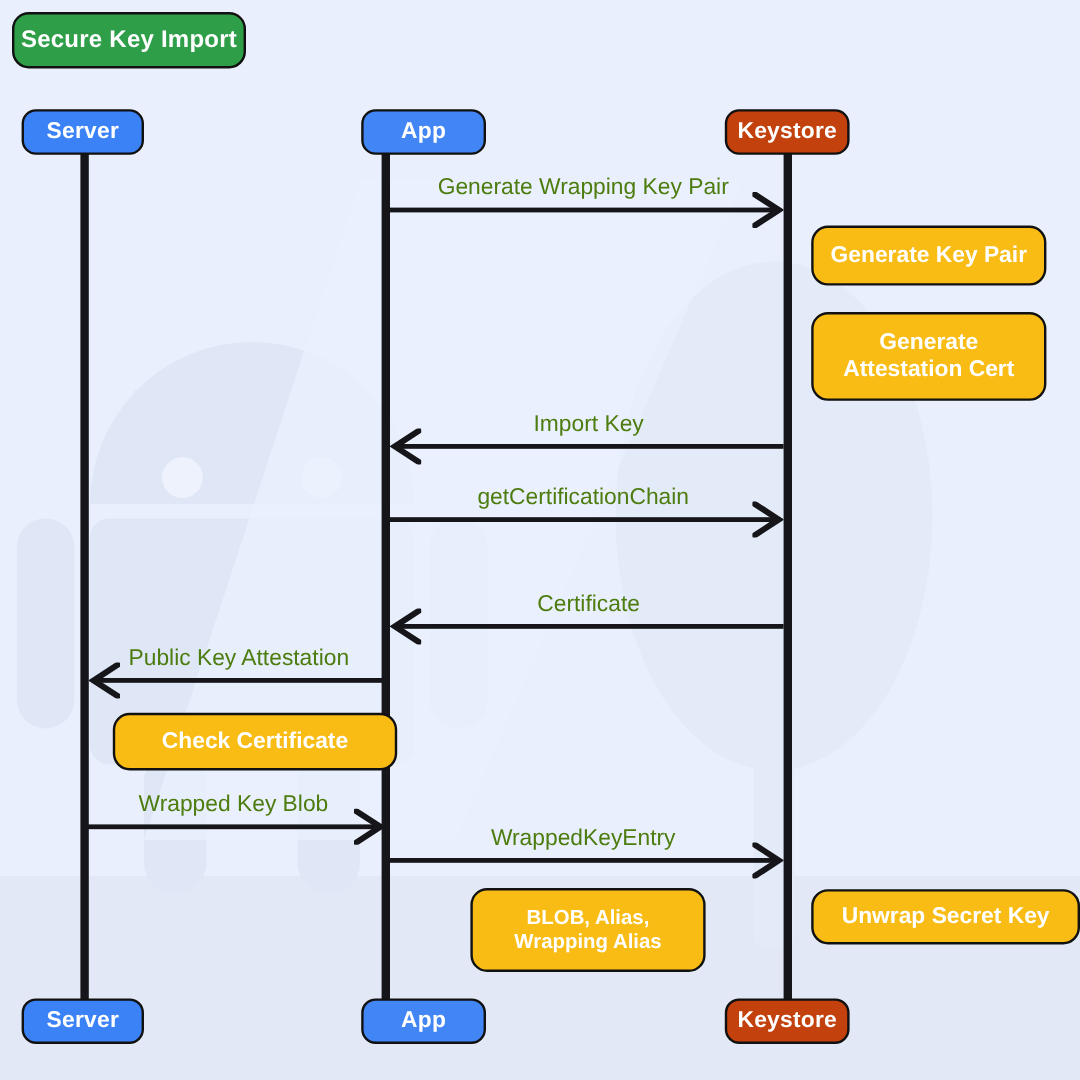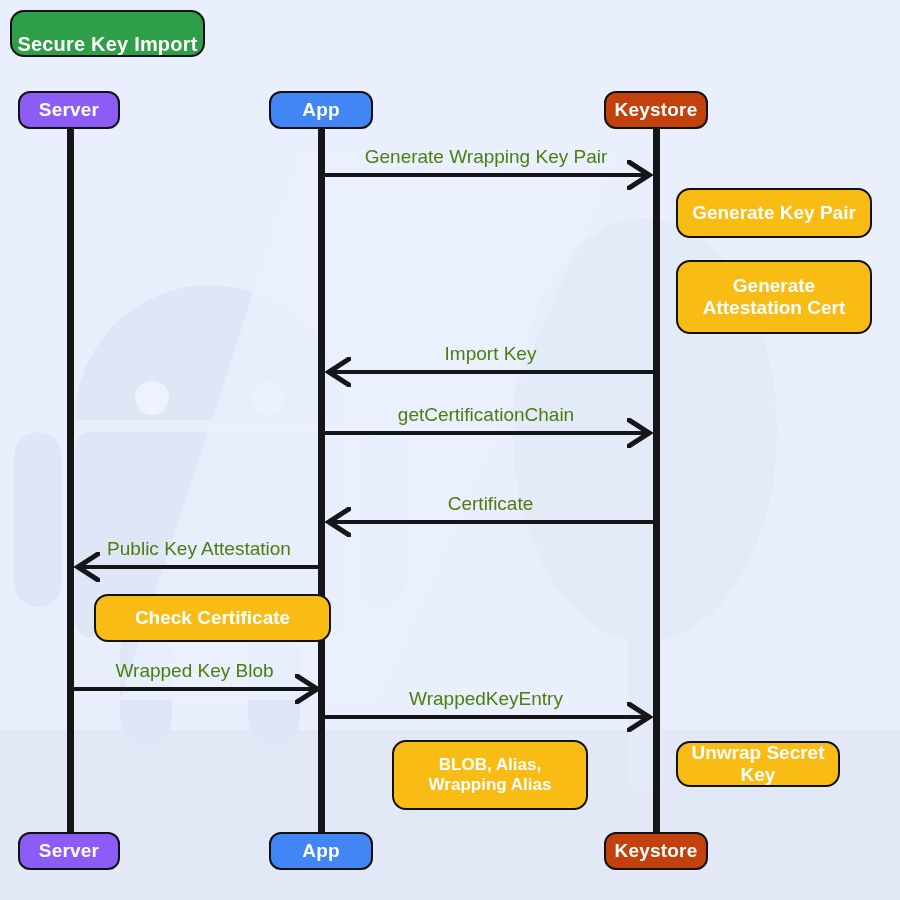--- a/index.html
+++ b/index.html
@@ -41,22 +41,22 @@
     display:flex;align-items:center;justify-content:center;
     border:2.5px solid #111;
     border-radius:12px;
     color:#ffffff;
     font-weight:bold;
     letter-spacing:.2px;
     box-sizing:border-box;
     text-align:center;
     line-height:1.05;
   }
-  .pill.red{background:#8b5cf6;}
-  .pill.blue{background:#4285f4;}
+  .pill.red{background:#3b82f6;}
+  .pill.blue{background:#4285f4;margin-left:32px;}
   .pill.green{background:#c2410c;}
   .pill.title{background:#2e9e48;border-radius:14px;}
 
   
   .note{
     position:absolute;
     display:flex;align-items:center;justify-content:center;
     background:#f9bc15;
     border:2.5px solid #111;
     border-radius:14px;
@@ -119,21 +119,21 @@
 
       <ellipse cx="645" cy="430" rx="132" ry="212"></ellipse>
       <rect x="628" y="600" width="34" height="190" rx="8"></rect>
     </g>
     <g fill="#eaf0fd" opacity="0.75">
 
       <path d="M300 150 L620 150 L380 700 L120 700 Z"></path>
     </g>
   </svg>
 
-  <div class="pill title" style="left:10px;top:10px;width:195px;height:47px;font-size:20px;align-items:flex-end;">
+  <div class="pill title" style="left:10px;top:10px;width:195px;height:47px;font-size:20px;">
     <span>Secure Key Import</span>
   </div>
 
   <div class="lifeline" style="left:67px;top:122px;height:720px;"></div>
   <div class="lifeline" style="left:318px;top:122px;height:720px;"></div>
   <div class="lifeline" style="left:653px;top:122px;height:720px;"></div>
 
   <div class="pill red" style="left:18px;top:91px;width:102px;height:38px;font-size:19px;">
     <span>Server</span>
   </div>
@@ -217,21 +217,21 @@
     <span>Check Certificate</span>
   </div>
 
   <div class="note" style="left:392px;top:740px;width:196px;height:70px;font-size:17px;">
     <span>
       <span>BLOB, Alias,</span><br>
       <span>Wrapping Alias</span>
     </span>
   </div>
 
-  <div class="note" style="left:676px;top:741px;width:164px;height:46px;font-size:19px;">
+  <div class="note" style="left:676px;top:741px;width:224px;height:46px;font-size:19px;">
     <span>Unwrap Secret Key</span>
   </div>
 
   <div class="pill red" style="left:18px;top:832px;width:102px;height:38px;font-size:19px;">
     <span>Server</span>
   </div>
 
   <div class="pill blue" style="left:269px;top:832px;width:104px;height:38px;font-size:19px;">
     <span>App</span>
   </div>

